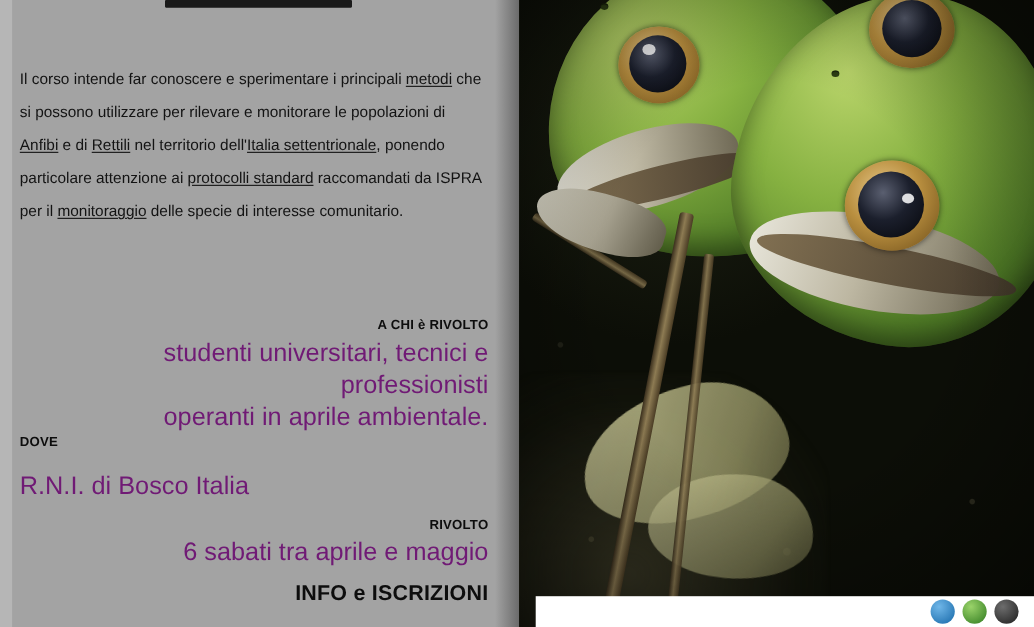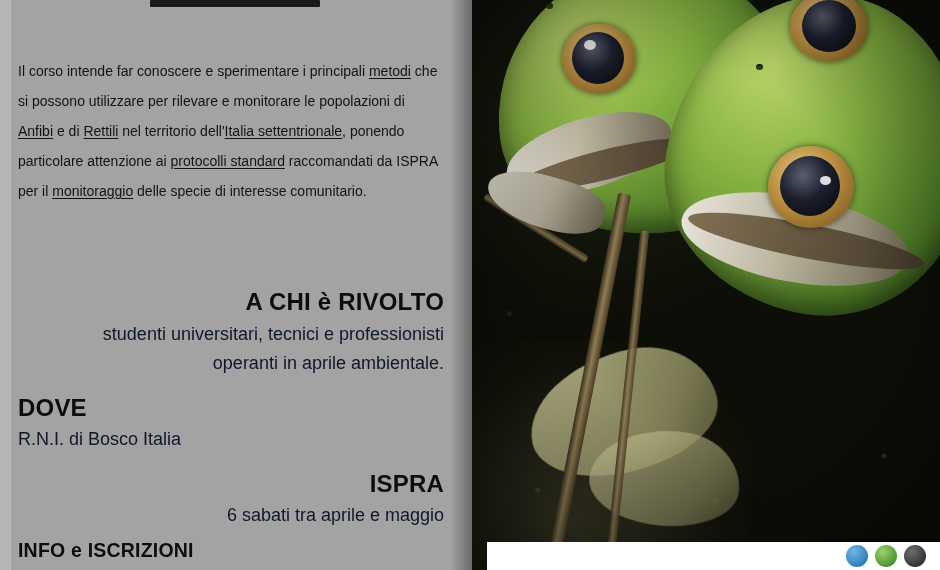--- a/index.html
+++ b/index.html
@@ -56,64 +56,63 @@
     line-height: 30px;
     color: #131313;
   }
   .intro .u {
     text-decoration: underline;
     text-underline-offset: 2px;
   }
 
   .heading {
     font-weight: bold;
-    font-size: 24px;
+    font-size: 12px;
     letter-spacing: 0.2px;
     color: #0d0d0d;
   }
   .body-line {
-    font-size: 18px;
+    font-size: 23px;
     line-height: 29px;
-    color: #0f172a;
+    color: #701a75;
   }
 
   #sec-achi {
     position: absolute;
     left: 18px;
     top: 288px;
     width: 426px;
     text-align: right;
   }
   #sec-achi .heading { display: block; margin-bottom: 4px; }
 
   #sec-dove {
     position: absolute;
     left: 18px;
     top: 394px;
     width: 426px;
     text-align: left;
   }
-  #sec-dove .heading { display: block; margin-bottom: 3px; }
+  #sec-dove .heading { display: block; margin-bottom: 19px; }
 
   #sec-quando {
     position: absolute;
     left: 18px;
     top: 470px;
     width: 426px;
     text-align: right;
   }
   #sec-quando .heading { display: block; margin-bottom: 3px; }
 
   #sec-info {
     position: absolute;
     left: 18px;
     top: 528px;
     width: 426px;
-    text-align: left;
-    margin-top: 11px;
+    text-align: right;
   }
   #sec-info .heading { display: block; font-size: 19.5px; }
 
   
   #photo {
     position: absolute;
     left: 472px;
     top: 0;
     width: 468px;
     height: 570px;
@@ -308,21 +307,21 @@
       <span class="body-line">studenti universitari, tecnici e professionisti</span><br>
       <span class="body-line">operanti in aprile ambientale.</span>
     </div>
 
     <div id="sec-dove">
       <span class="heading">DOVE</span>
       <span class="body-line">R.N.I. di Bosco Italia</span>
     </div>
 
     <div id="sec-quando">
-      <span class="heading">ISPRA</span>
+      <span class="heading">RIVOLTO</span>
       <span class="body-line">6 sabati tra aprile e maggio</span>
     </div>
 
     <div id="sec-info">
       <span class="heading">INFO e ISCRIZIONI</span>
     </div>
 
     <div class="panel-fade"></div>
   </div>
 

